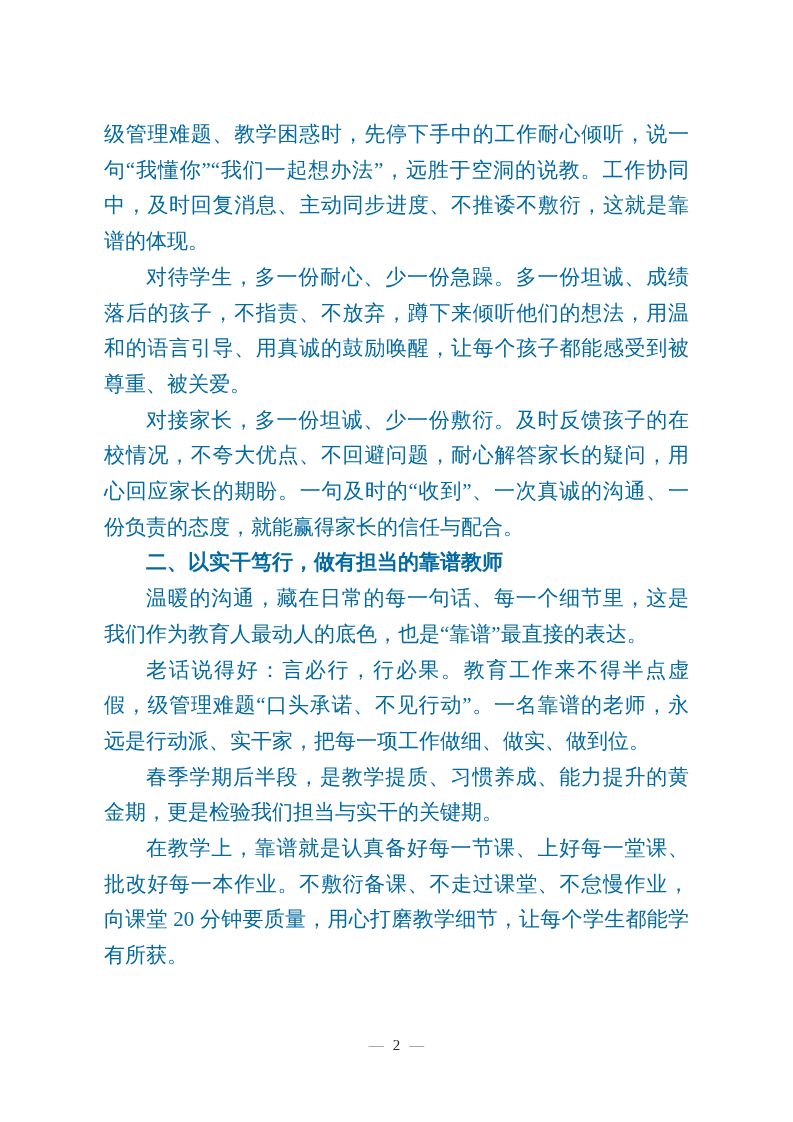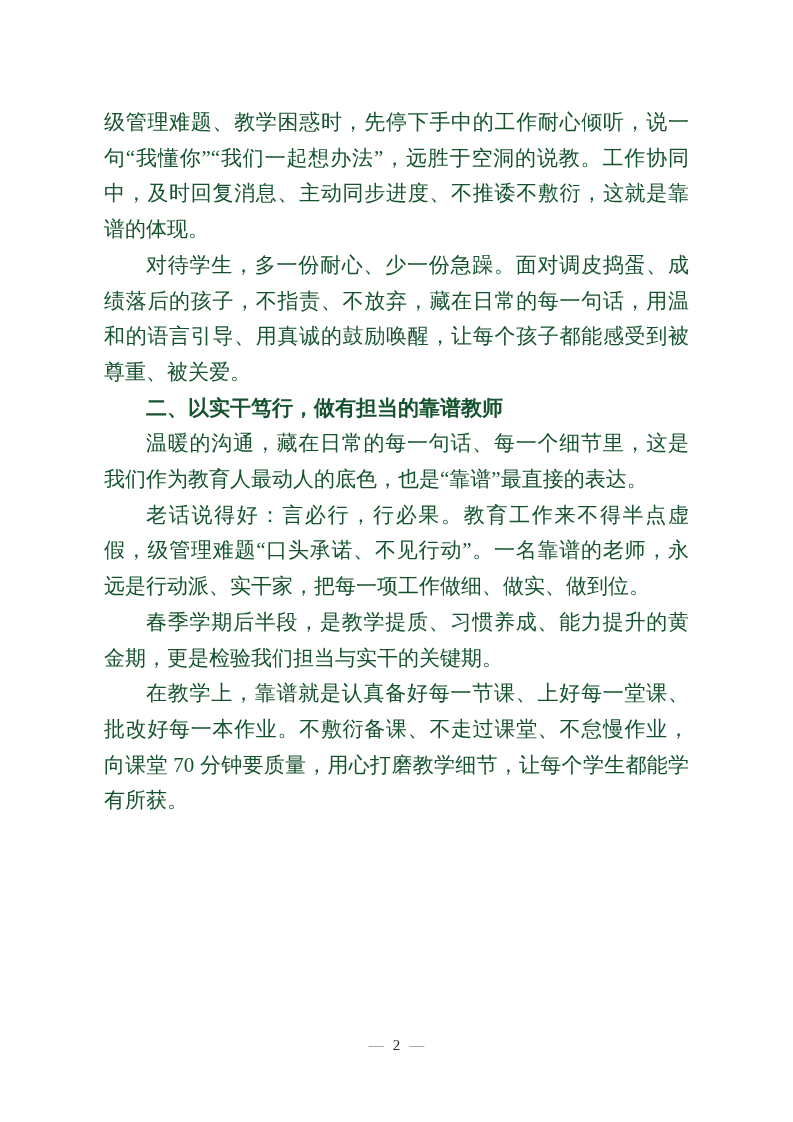--- a/index.html
+++ b/index.html
@@ -11,23 +11,23 @@
     position: relative;
     width: 793px;
     height: 1122px;
     background: #ffffff;
     overflow: hidden;
     font-family: "Liberation Serif", serif;
   }
   .doc-body {
     position: absolute;
     left: 104px;
-    top: 105px;
+    top: 117px;
     width: 585px;
-    color: #14532d;
+    color: #0369a1;
     font-size: 21px;
     line-height: 35.7px;
     text-align: justify;
   }
   .para {
     margin: 0;
     padding: 0;
     text-indent: 2em;
   }
   .para.no-indent {
@@ -54,25 +54,26 @@
     margin: 0 9px;
   }
 </style>
 </head>
 <body>
 
 <div class="page">
 
   <div class="doc-body">
     <p class="para no-indent">级管理难题、教学困惑时，先停下手中的工作耐心倾听，说一句“我懂你”“我们一起想办法”，远胜于空洞的说教。工作协同中，及时回复消息、主动同步进度、不推诿不敷衍，这就是靠谱的体现。</p>
-    <p class="para">对待学生，多一份耐心、少一份急躁。面对调皮捣蛋、成绩落后的孩子，不指责、不放弃，藏在日常的每一句话，用温和的语言引导、用真诚的鼓励唤醒，让每个孩子都能感受到被尊重、被关爱。</p>
+    <p class="para">对待学生，多一份耐心、少一份急躁。多一份坦诚、成绩落后的孩子，不指责、不放弃，蹲下来倾听他们的想法，用温和的语言引导、用真诚的鼓励唤醒，让每个孩子都能感受到被尊重、被关爱。</p>
+    <p class="para">对接家长，多一份坦诚、少一份敷衍。及时反馈孩子的在校情况，不夸大优点、不回避问题，耐心解答家长的疑问，用心回应家长的期盼。一句及时的“收到”、一次真诚的沟通、一份负责的态度，就能赢得家长的信任与配合。</p>
     <p class="para heading">二、以实干笃行，做有担当的靠谱教师</p>
     <p class="para">温暖的沟通，藏在日常的每一句话、每一个细节里，这是我们作为教育人最动人的底色，也是“靠谱”最直接的表达。</p>
     <p class="para">老话说得好：言必行，行必果。教育工作来不得半点虚假，级管理难题“口头承诺、不见行动”。一名靠谱的老师，永远是行动派、实干家，把每一项工作做细、做实、做到位。</p>
     <p class="para">春季学期后半段，是教学提质、习惯养成、能力提升的黄金期，更是检验我们担当与实干的关键期。</p>
-    <p class="para">在教学上，靠谱就是认真备好每一节课、上好每一堂课、批改好每一本作业。不敷衍备课、不走过课堂、不怠慢作业，向课堂 70 分钟要质量，用心打磨教学细节，让每个学生都能学有所获。</p>
+    <p class="para">在教学上，靠谱就是认真备好每一节课、上好每一堂课、批改好每一本作业。不敷衍备课、不走过课堂、不怠慢作业，向课堂 20 分钟要质量，用心打磨教学细节，让每个学生都能学有所获。</p>
   </div>
 
   <div class="page-footer">
     <span class="footer-dash">—</span><span class="footer-num">2</span><span class="footer-dash">—</span>
   </div>
 
 </div>
 
 </body></html>

